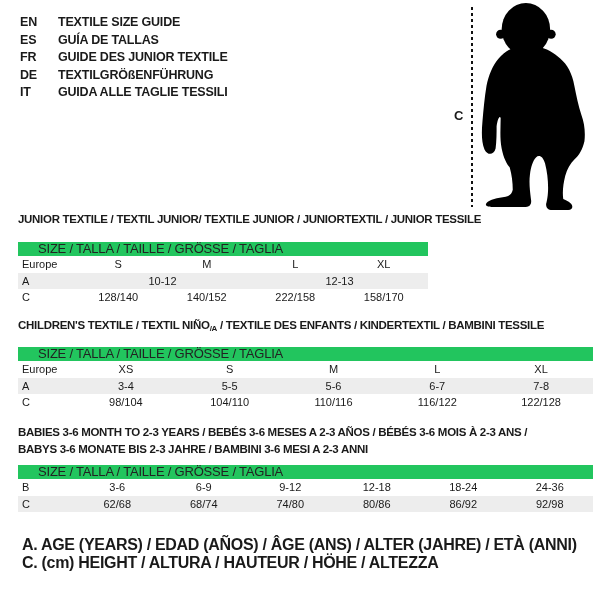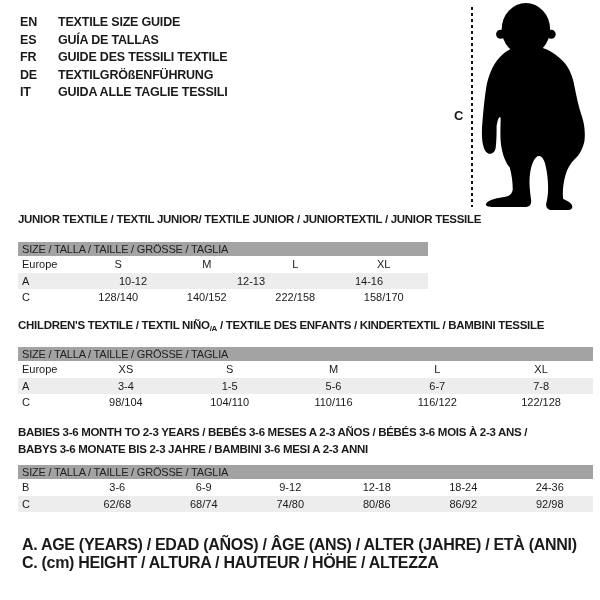--- a/index.html
+++ b/index.html
@@ -22,21 +22,21 @@
   .tbl-title{position:absolute;left:18px;font-size:11.5px;font-weight:bold;letter-spacing:-0.3px;white-space:nowrap;}
   .t1title{top:213px;}
   .t2title{top:319px;}
   .t3title{top:424px;line-height:17px;white-space:normal;width:560px;}
   .subsz{font-size:8px;vertical-align:-2px;}
   
   .tbl{position:absolute;left:18px;font-size:11px;}
   .t1{top:242px;width:410px;}
   .t2{top:347px;width:575px;}
   .t3{top:465px;width:575px;}
-  .bar{height:14px;line-height:14px;background:#a3a3a3;color:#222;padding-left:4px;font-size:11px;letter-spacing:-0.2px;}
+  .bar{height:14px;line-height:14px;background:#22c55e;color:#222;padding-left:20px;font-size:13px;letter-spacing:-0.2px;}
   .trow{display:flex;height:16.5px;line-height:16.5px;}
   .trow.shaded{background:#ededed;}
   .lab{width:52px;padding-left:4px;}
   .cell{flex:1;text-align:center;}
   
   .footnotes{position:absolute;left:22px;top:536px;font-size:16px;font-weight:bold;line-height:17.5px;letter-spacing:-0.3px;}
 </style>
 </head>
 <body>
 
@@ -46,21 +46,21 @@
     <div class="lang-row">
       <span class="lang-code">EN</span>
       <span class="lang-label">TEXTILE SIZE GUIDE</span>
     </div>
     <div class="lang-row">
       <span class="lang-code">ES</span>
       <span class="lang-label">GUÍA DE TALLAS</span>
     </div>
     <div class="lang-row">
       <span class="lang-code">FR</span>
-      <span class="lang-label">GUIDE DES TESSILI TEXTILE</span>
+      <span class="lang-label">GUIDE DES JUNIOR TEXTILE</span>
     </div>
     <div class="lang-row">
       <span class="lang-code">DE</span>
       <span class="lang-label">TEXTILGRÖßENFÜHRUNG</span>
     </div>
     <div class="lang-row">
       <span class="lang-code">IT</span>
       <span class="lang-label">GUIDA ALLE TAGLIE TESSILI</span>
     </div>
   </div>
@@ -93,21 +93,20 @@
       <span class="lab">Europe</span>
       <span class="cell">S</span>
       <span class="cell">M</span>
       <span class="cell">L</span>
       <span class="cell">XL</span>
     </div>
     <div class="trow shaded">
       <span class="lab">A</span>
       <span class="cell">10-12</span>
       <span class="cell">12-13</span>
-      <span class="cell">14-16</span>
     </div>
     <div class="trow">
       <span class="lab">C</span>
       <span class="cell">128/140</span>
       <span class="cell">140/152</span>
       <span class="cell">222/158</span>
       <span class="cell">158/170</span>
     </div>
   </div>
 
@@ -120,21 +119,21 @@
       <span class="lab">Europe</span>
       <span class="cell">XS</span>
       <span class="cell">S</span>
       <span class="cell">M</span>
       <span class="cell">L</span>
       <span class="cell">XL</span>
     </div>
     <div class="trow shaded">
       <span class="lab">A</span>
       <span class="cell">3-4</span>
-      <span class="cell">1-5</span>
+      <span class="cell">5-5</span>
       <span class="cell">5-6</span>
       <span class="cell">6-7</span>
       <span class="cell">7-8</span>
     </div>
     <div class="trow">
       <span class="lab">C</span>
       <span class="cell">98/104</span>
       <span class="cell">104/110</span>
       <span class="cell">110/116</span>
       <span class="cell">116/122</span>

